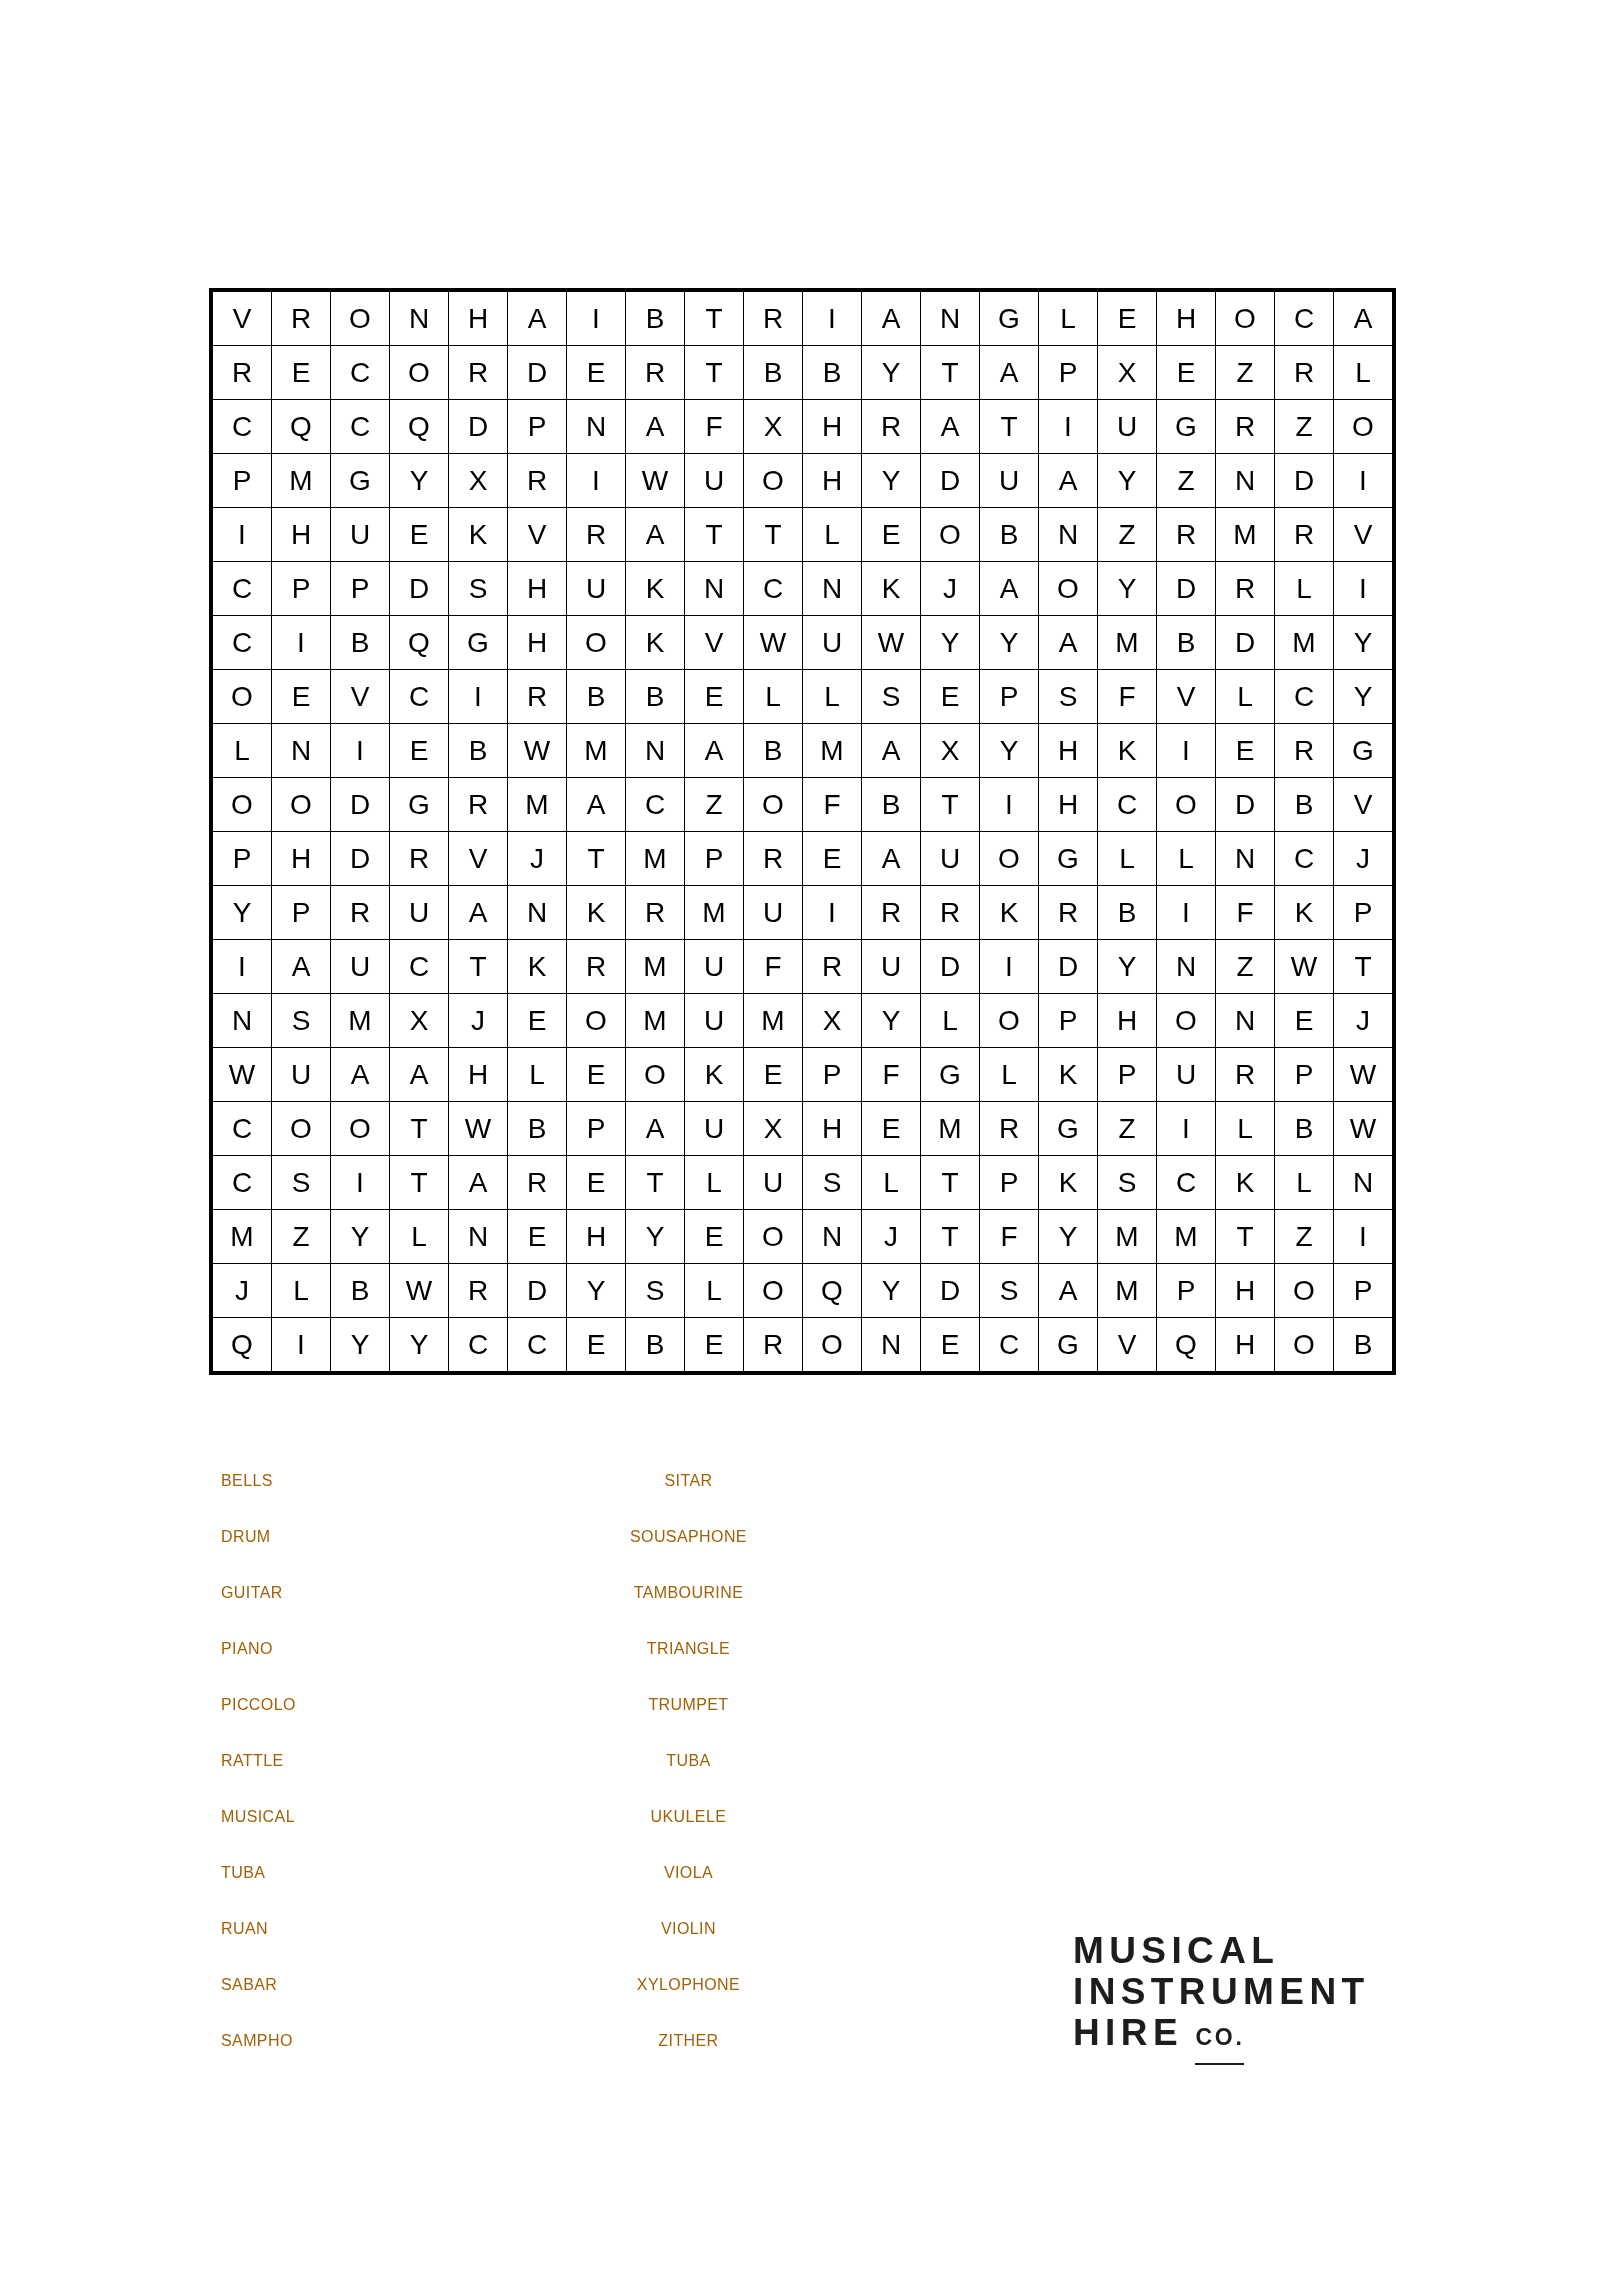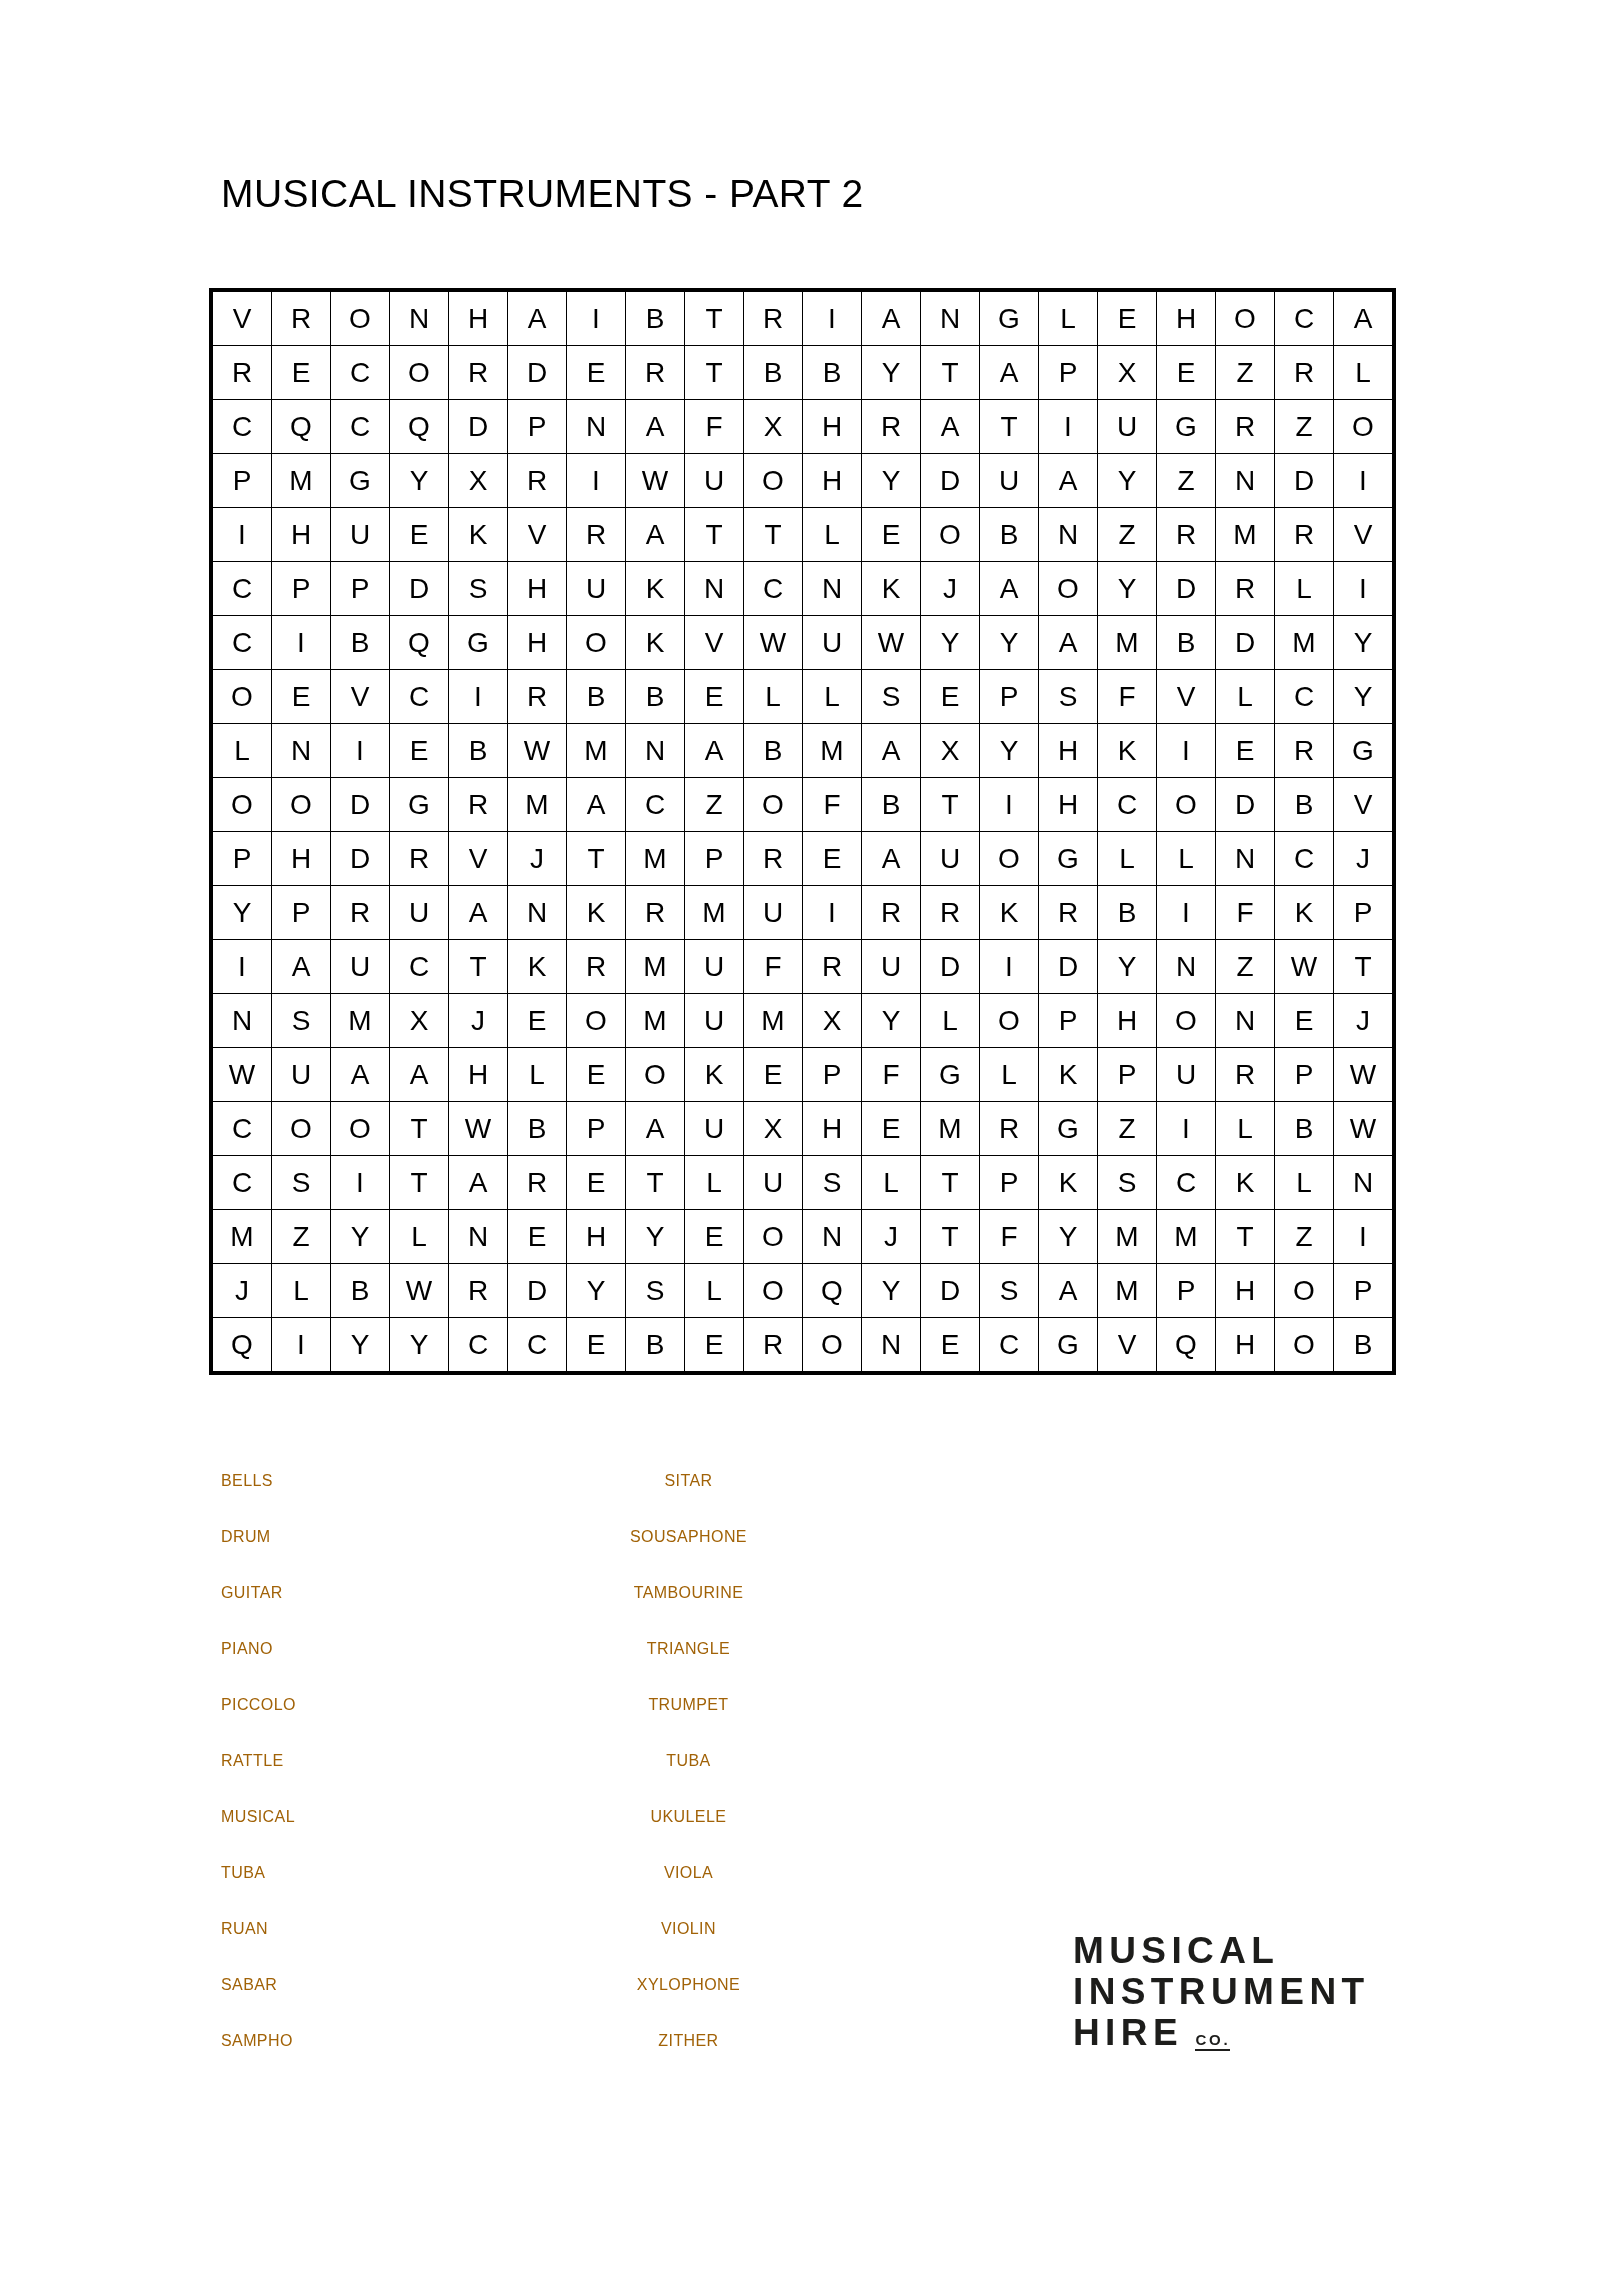--- a/index.html
+++ b/index.html
@@ -81,33 +81,32 @@
   }
   .logo-text {
     margin-left: 13.4px;
     font-weight: 700;
     font-size: 37px;
     line-height: 41px;
     letter-spacing: 5.4px;
     white-space: nowrap;
   }
   .logo-line3 .co {
-    font-size: 15px;
+    font-size: 23px;
     letter-spacing: 2.7px;
     border-bottom: 2.7px solid #1d1d1b;
-    padding-bottom: 1px;
+    padding-bottom: 13px;
     margin-left: 12.5px;
   }
 </style>
 </head>
 <body>
 
 <div class="page">
 
-  <h1 class="title">MUSICAL INSTRUMENTS - PART 2</h1>
 
   <table class="grid">
     <tbody>
         <tr>
           <td>V</td>
           <td>R</td>
           <td>O</td>
           <td>N</td>
           <td>H</td>
           <td>A</td>

